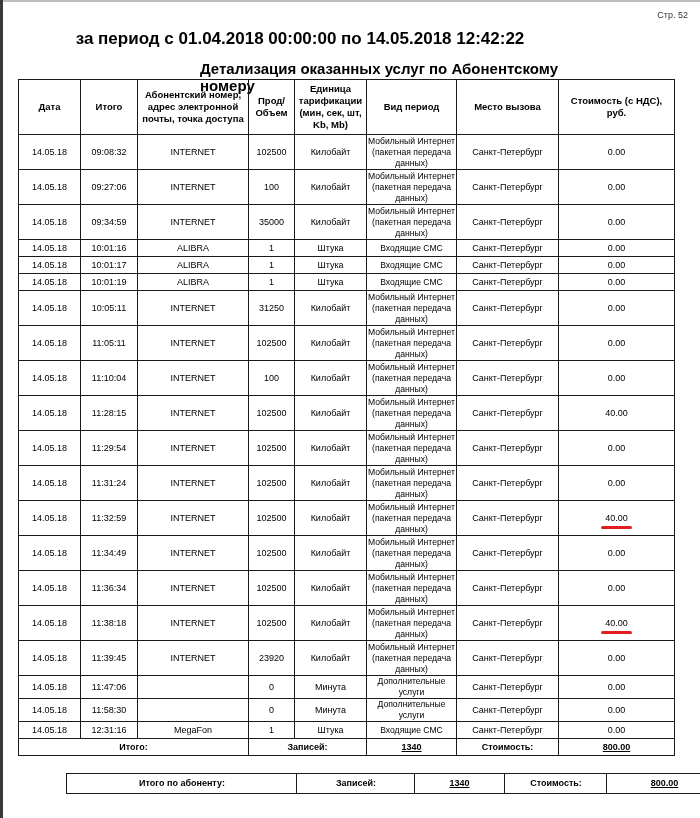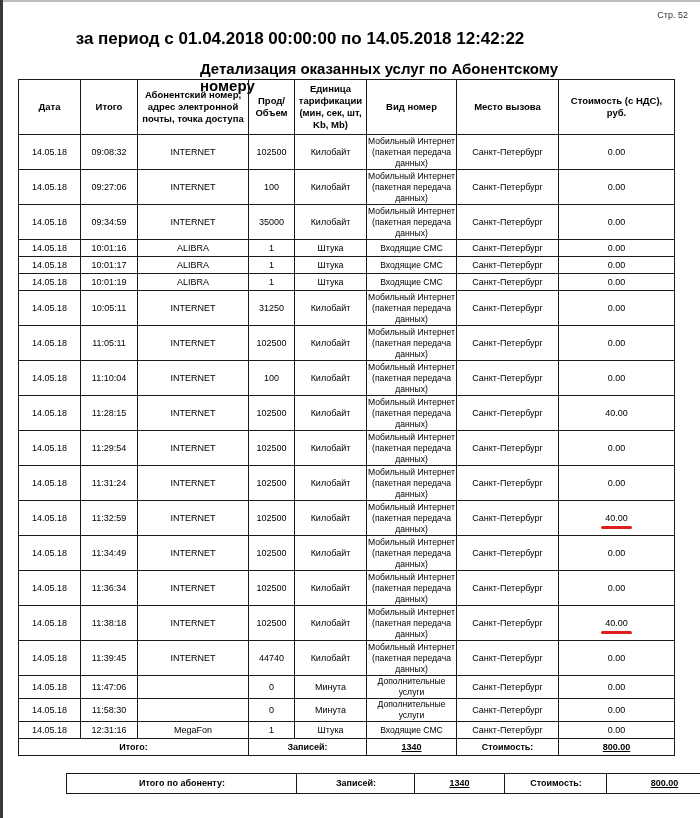--- a/index.html
+++ b/index.html
@@ -59,21 +59,21 @@
       <col style="width:102px">
       <col style="width:116px">
   </colgroup>
   <thead>
     <tr>
       <th>Дата</th>
       <th>Итого</th>
       <th>Абонентский номер, адрес электронной почты, точка доступа</th>
       <th>Прод/ Объем</th>
       <th>Единица тарификации (мин, сек, шт, Kb, Mb)</th>
-      <th>Вид номер</th>
+      <th>Вид период</th>
       <th>Место вызова</th>
       <th>Стоимость (с НДС),  руб.</th>
     </tr>
   </thead>
   <tbody id="rows-body">
       <tr class="tall">
         <td>14.05.18</td>
         <td>09:08:32</td>
         <td>INTERNET</td>
         <td>102500</td>
@@ -229,21 +229,21 @@
         <td>102500</td>
         <td>Килобайт</td>
         <td class="svc">Мобильный Интернет (пакетная передача данных)</td>
         <td>Санкт-Петербург</td>
         <td><span class="marked">40.00</span></td>
       </tr>
       <tr class="tall">
         <td>14.05.18</td>
         <td>11:39:45</td>
         <td>INTERNET</td>
-        <td>44740</td>
+        <td>23920</td>
         <td>Килобайт</td>
         <td class="svc">Мобильный Интернет (пакетная передача данных)</td>
         <td>Санкт-Петербург</td>
         <td>0.00</td>
       </tr>
       <tr class="short">
         <td>14.05.18</td>
         <td>11:47:06</td>
         <td></td>
         <td>0</td>

